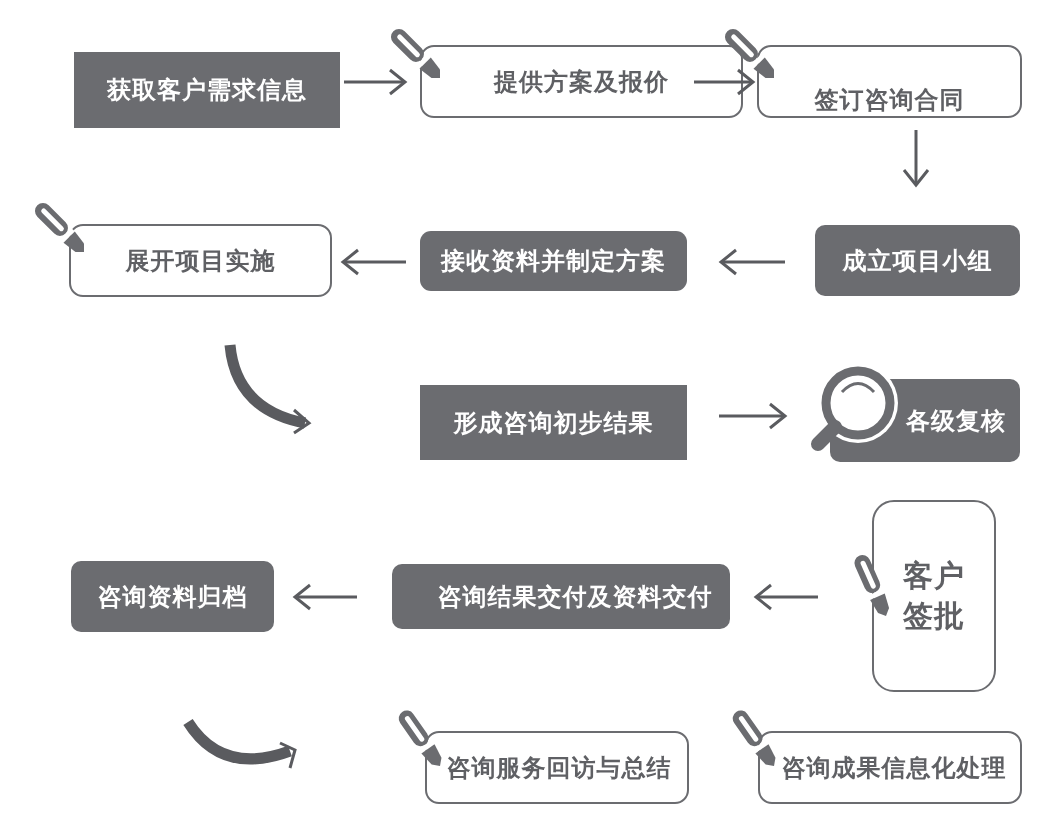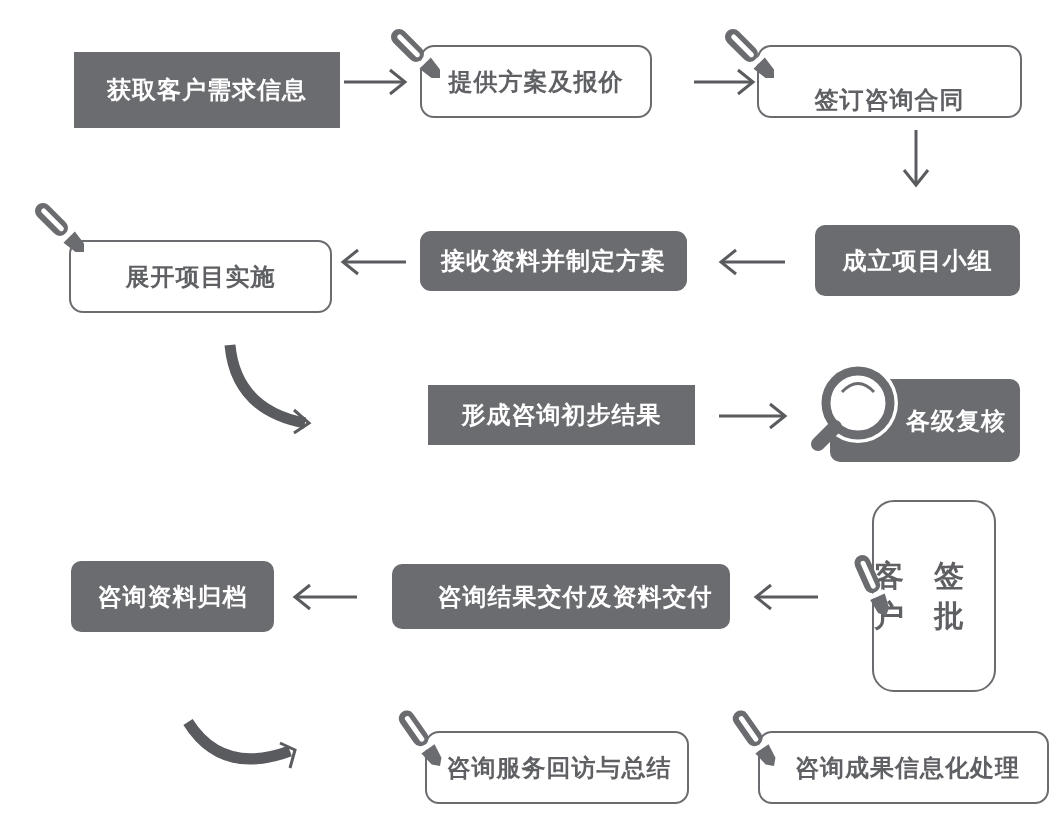--- a/index.html
+++ b/index.html
@@ -10,66 +10,66 @@
   .r10{border-radius:10px;}
   svg.ov{position:absolute;left:0;top:0;}
 </style>
 </head>
 <body>
 
 <div class="node dark" style="left:54px;top:52px;width:266px;height:76px;margin-left:20px;">
     <span>获取客户需求信息</span>
   </div>
 
-<div class="node outline" style="left:420px;top:45px;width:232px;height:73px;">
+<div class="node outline" style="left:420px;top:45px;width:323px;height:73px;">
     <span>提供方案及报价</span>
   </div>
 
 <div class="node outline" style="left:757px;top:45px;width:265px;height:73px;align-items:flex-end;">
     <span>签订咨询合同</span>
   </div>
 
 <div class="node dark r10" style="left:815px;top:225px;width:205px;height:71px;text-align:right;">
     <span>成立项目小组</span>
   </div>
 
 <div class="node dark" style="left:420px;top:231px;width:267px;height:60px;border-radius:11px;">
     <span>接收资料并制定方案</span>
   </div>
 
-<div class="node outline" style="left:69px;top:224px;width:263px;height:73px;margin-top:16px;">
+<div class="node outline" style="left:69px;top:224px;width:263px;height:73px;">
     <span>展开项目实施</span>
   </div>
 
-<div class="node dark" style="left:420px;top:385px;width:267px;height:60px;margin-left:8px;">
+<div class="node dark" style="left:420px;top:385px;width:267px;height:75px;">
     <span>形成咨询初步结果</span>
   </div>
 
 <div class="node dark r10" style="left:830px;top:379px;width:190px;height:83px;justify-content:flex-end;padding-right:14px;">
     <span>各级复核</span>
   </div>
 
-<div class="node outline" style="left:872px;top:500px;width:124px;height:192px;border-radius:22px;flex-direction:row;font-size:30px;line-height:40px;">
+<div class="node outline" style="left:872px;top:500px;width:124px;height:192px;border-radius:22px;flex-direction:column;font-size:30px;line-height:40px;">
     <span>客户</span>
     <span>签批</span>
   </div>
 
 <div class="node dark r10" style="left:392px;top:564px;width:338px;height:65px;padding-left:28px;">
     <span>咨询结果交付及资料交付</span>
   </div>
 
 <div class="node dark r10" style="left:71px;top:561px;width:203px;height:71px;">
     <span>咨询资料归档</span>
   </div>
 
 <div class="node outline" style="left:425px;top:731px;width:264px;height:73px;padding-left:4px;">
     <span>咨询服务回访与总结</span>
   </div>
 
-<div class="node outline" style="left:758px;top:731px;width:291px;height:73px;padding-left:8px;">
+<div class="node outline" style="left:758px;top:731px;width:264px;height:73px;padding-left:8px;">
     <span>咨询成果信息化处理</span>
   </div>
 
 <svg class="ov" width="1057" height="819" viewBox="0 0 1057 819">
   <defs>
     <g id="pen">
 
       <rect x="-66" y="-8" width="40" height="16" rx="8" fill="#6b6c70"></rect>
       <rect x="-60" y="-3" width="30" height="5" rx="2.5" fill="#ffffff"></rect>
       <rect x="-26" y="-8" width="5" height="16" fill="#ffffff"></rect>

